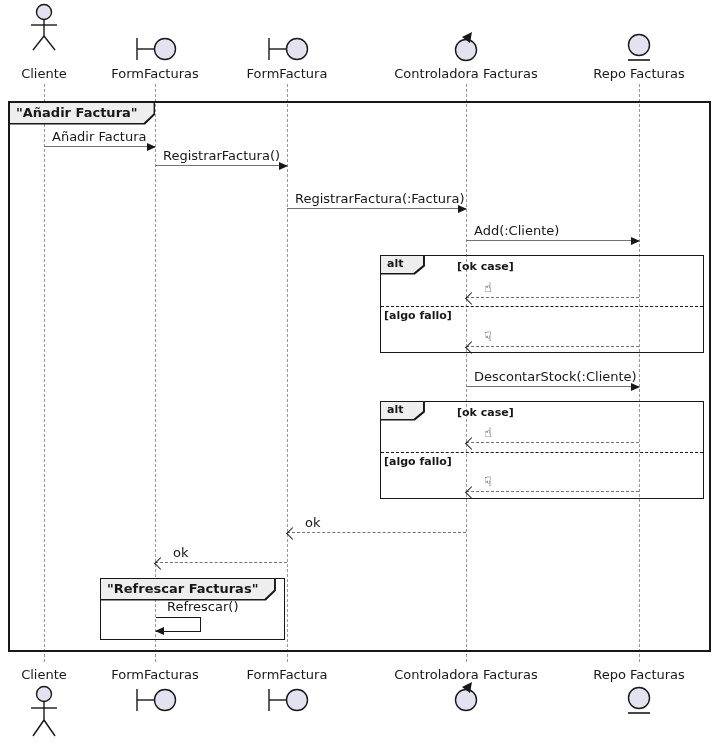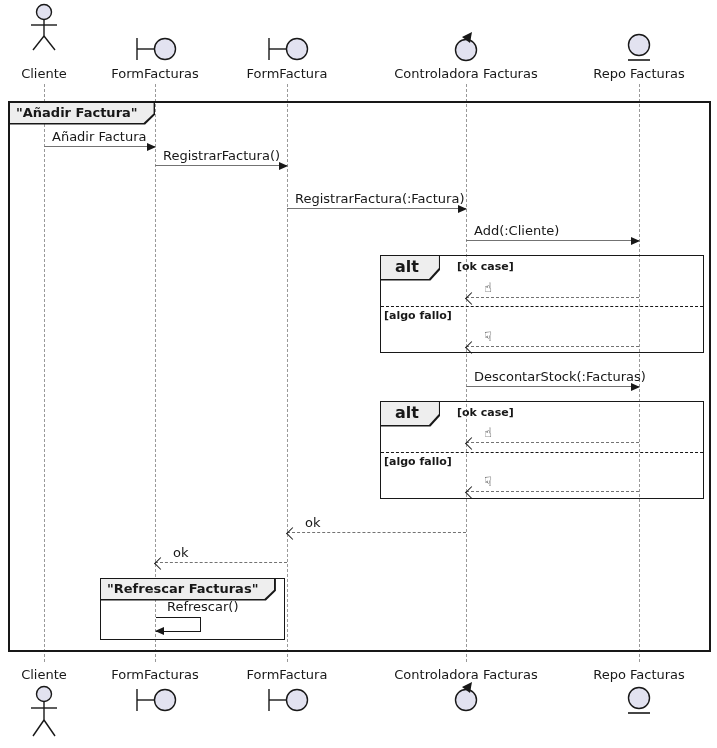--- a/index.html
+++ b/index.html
@@ -13,21 +13,21 @@
   .icon{position:absolute;}
 
   
   .frame{position:absolute;border:2px solid #181818;}
   .alt-frame{position:absolute;border:1.5px solid #181818;}
   .tab{position:absolute;top:0;left:0;background:#181818;
        clip-path:polygon(0 0,100% 0,100% 55%,calc(100% - 10px) 100%,0 100%);}
   .tab-inner{position:relative;background:#EEEEEE;margin:0 1.5px 1.5px 0;
        clip-path:polygon(0 0,100% 0,100% 52%,calc(100% - 10px) 100%,0 100%);
        padding:2px 16px 3px 6px;font-size:13px;font-weight:bold;white-space:nowrap;}
-  .op-inner{padding:1px 20px 3px 14px;font-size:16px;}
+  .op-inner{padding:1px 20px 3px 6px;font-size:11px;}
   .guard{position:absolute;font-size:11px;font-weight:bold;white-space:nowrap;text-align:center;}
   .divider{position:absolute;left:0;width:100%;border-top:1px dashed #181818;}
 
   
   .msg{position:absolute;height:0;border-top:1px solid #737373;}
   .msg.dashed{border-top-style:dashed;}
   .msg-label{position:absolute;bottom:3px;left:8px;font-size:13px;white-space:nowrap;}
   .msg-label.ret{left:18px;}
   .head-r{position:absolute;right:-1px;top:-4px;width:0;height:0;
           border-top:4px solid transparent;border-bottom:4px solid transparent;
@@ -106,21 +106,21 @@
     <div class="msg-label ret">☝</div>
   </div>
 
   <div class="msg dashed" style="top:346px;left:466px;width:173px">
     <div class="head-l-open"></div>
     <div class="msg-label ret">☟</div>
   </div>
 
   <div class="msg" style="top:386px;left:466px;width:173px">
     <div class="head-r"></div>
-    <div class="msg-label">DescontarStock(:Facturas)</div>
+    <div class="msg-label">DescontarStock(:Cliente)</div>
   </div>
 
   <div class="msg dashed" style="top:442px;left:466px;width:173px">
     <div class="head-l-open"></div>
     <div class="msg-label ret">☝</div>
   </div>
 
   <div class="msg dashed" style="top:491px;left:466px;width:173px">
     <div class="head-l-open"></div>
     <div class="msg-label ret">☟</div>

